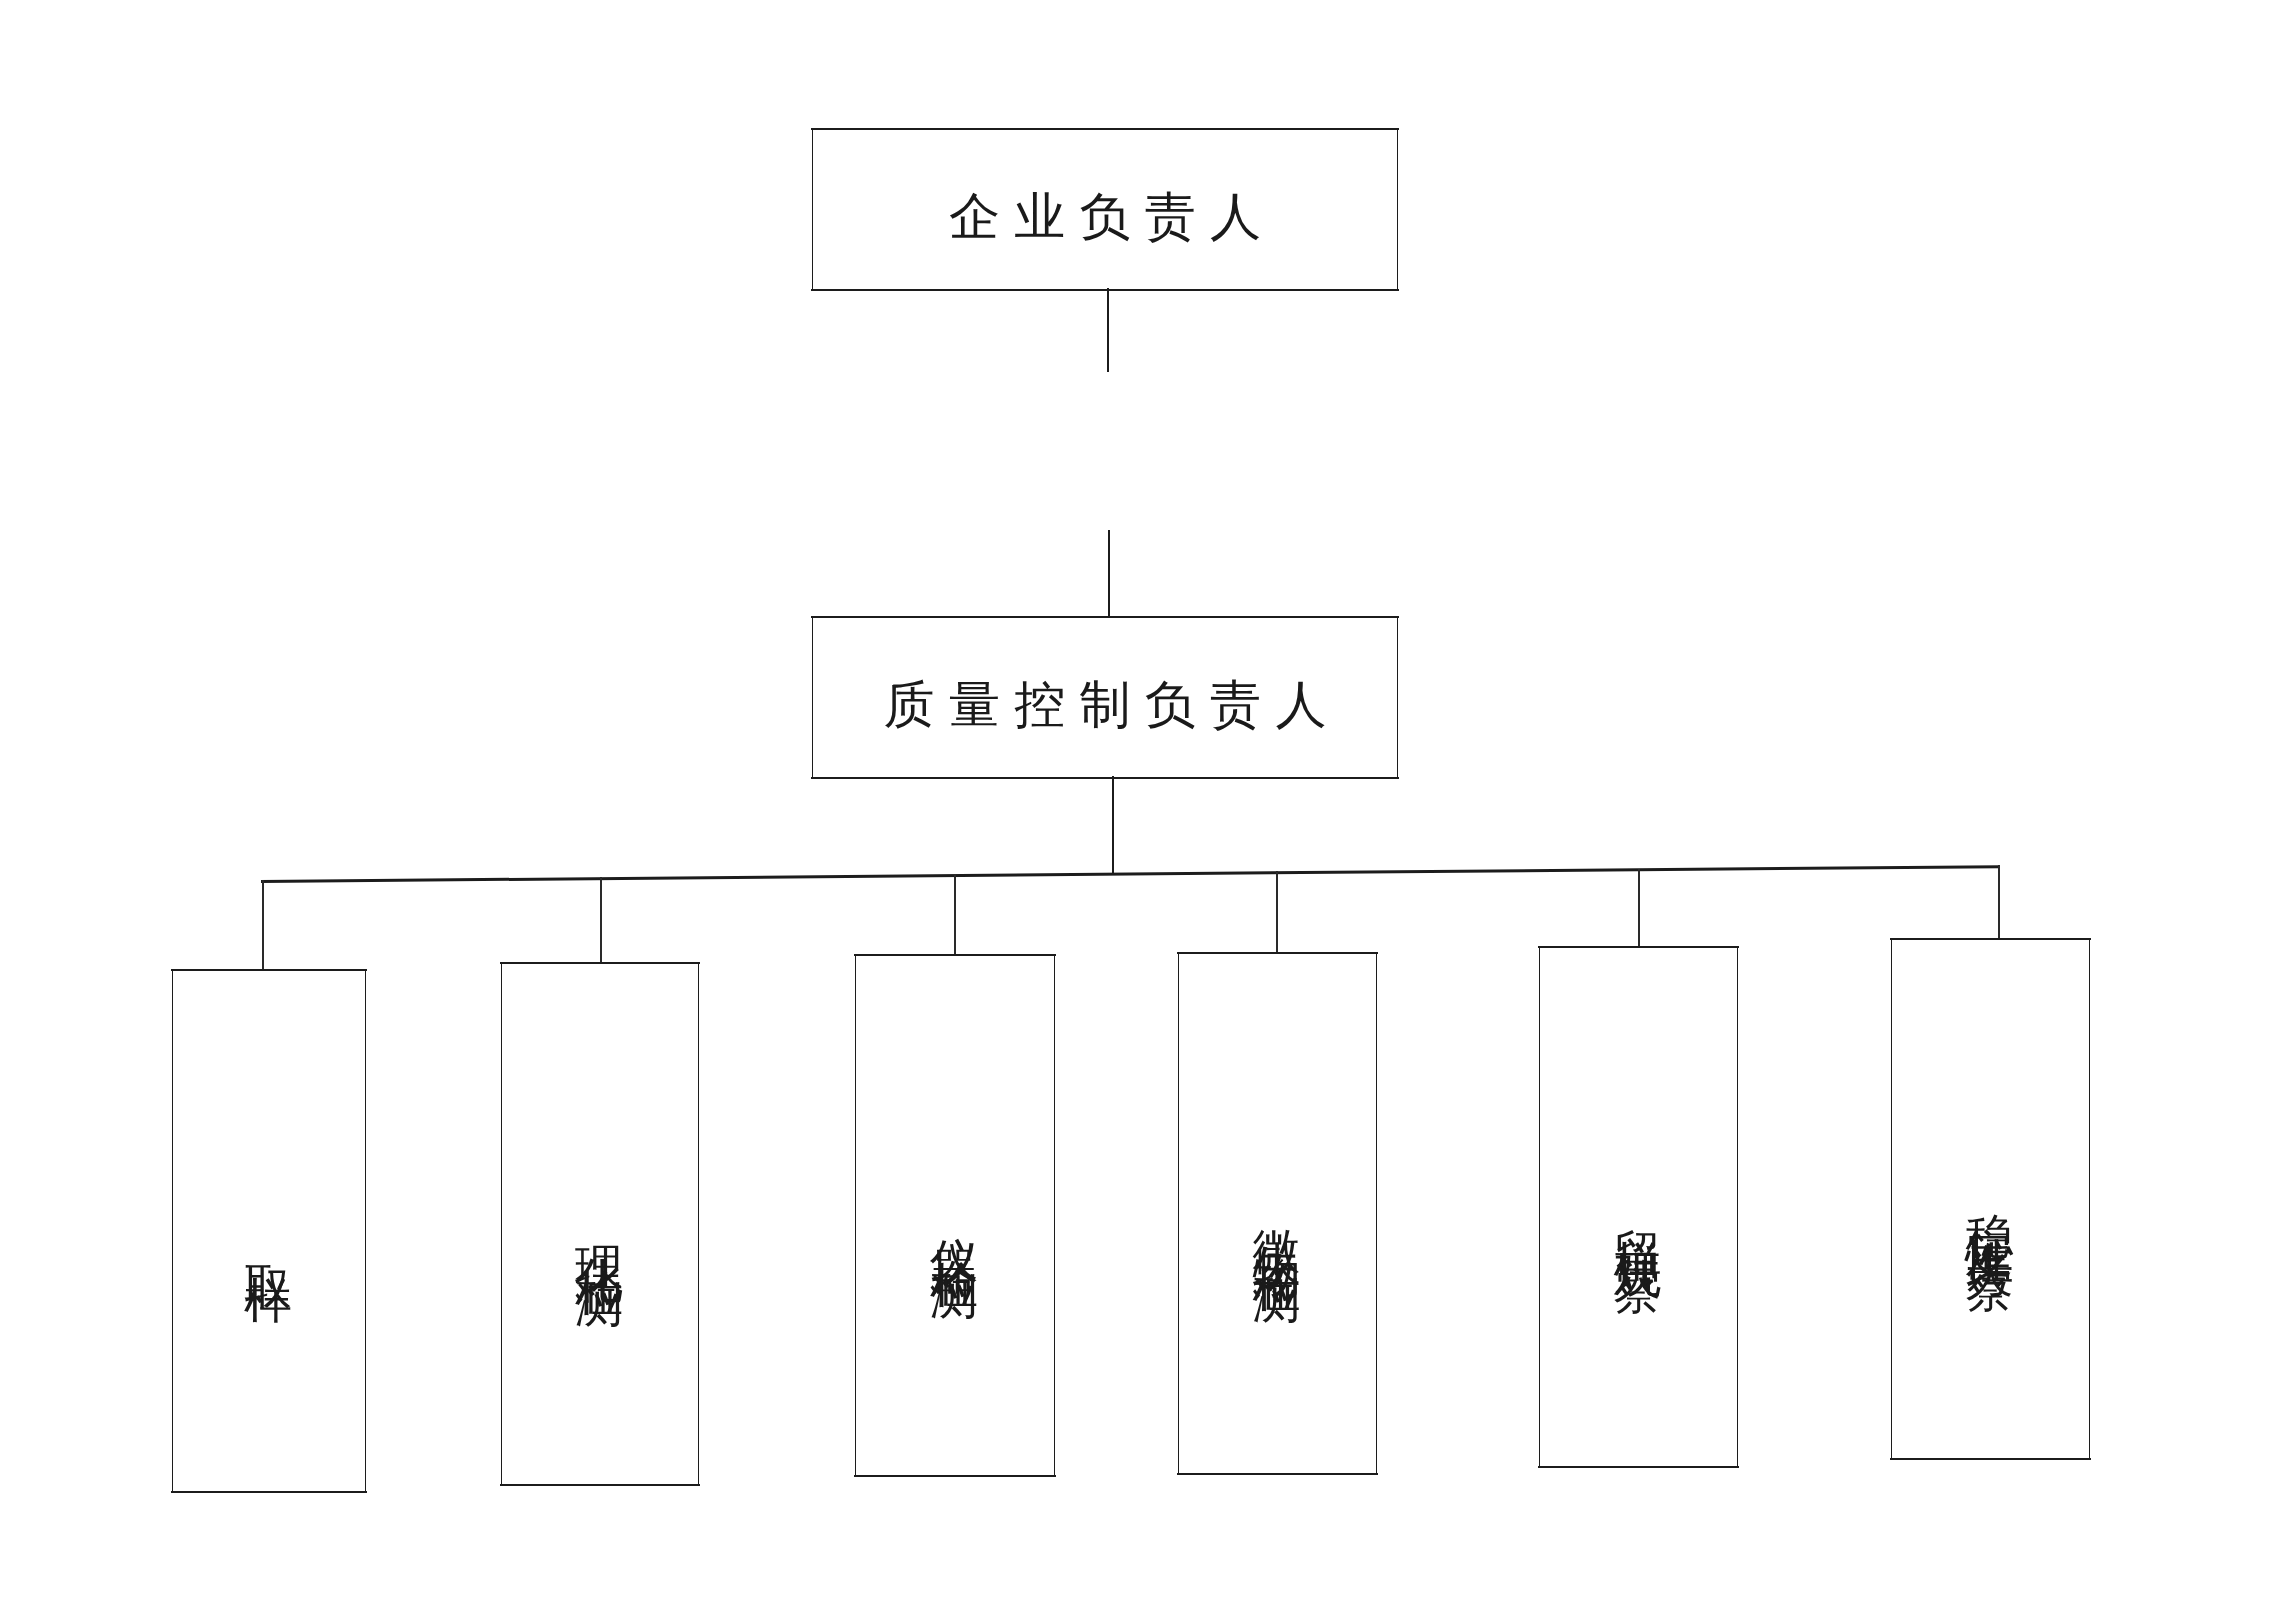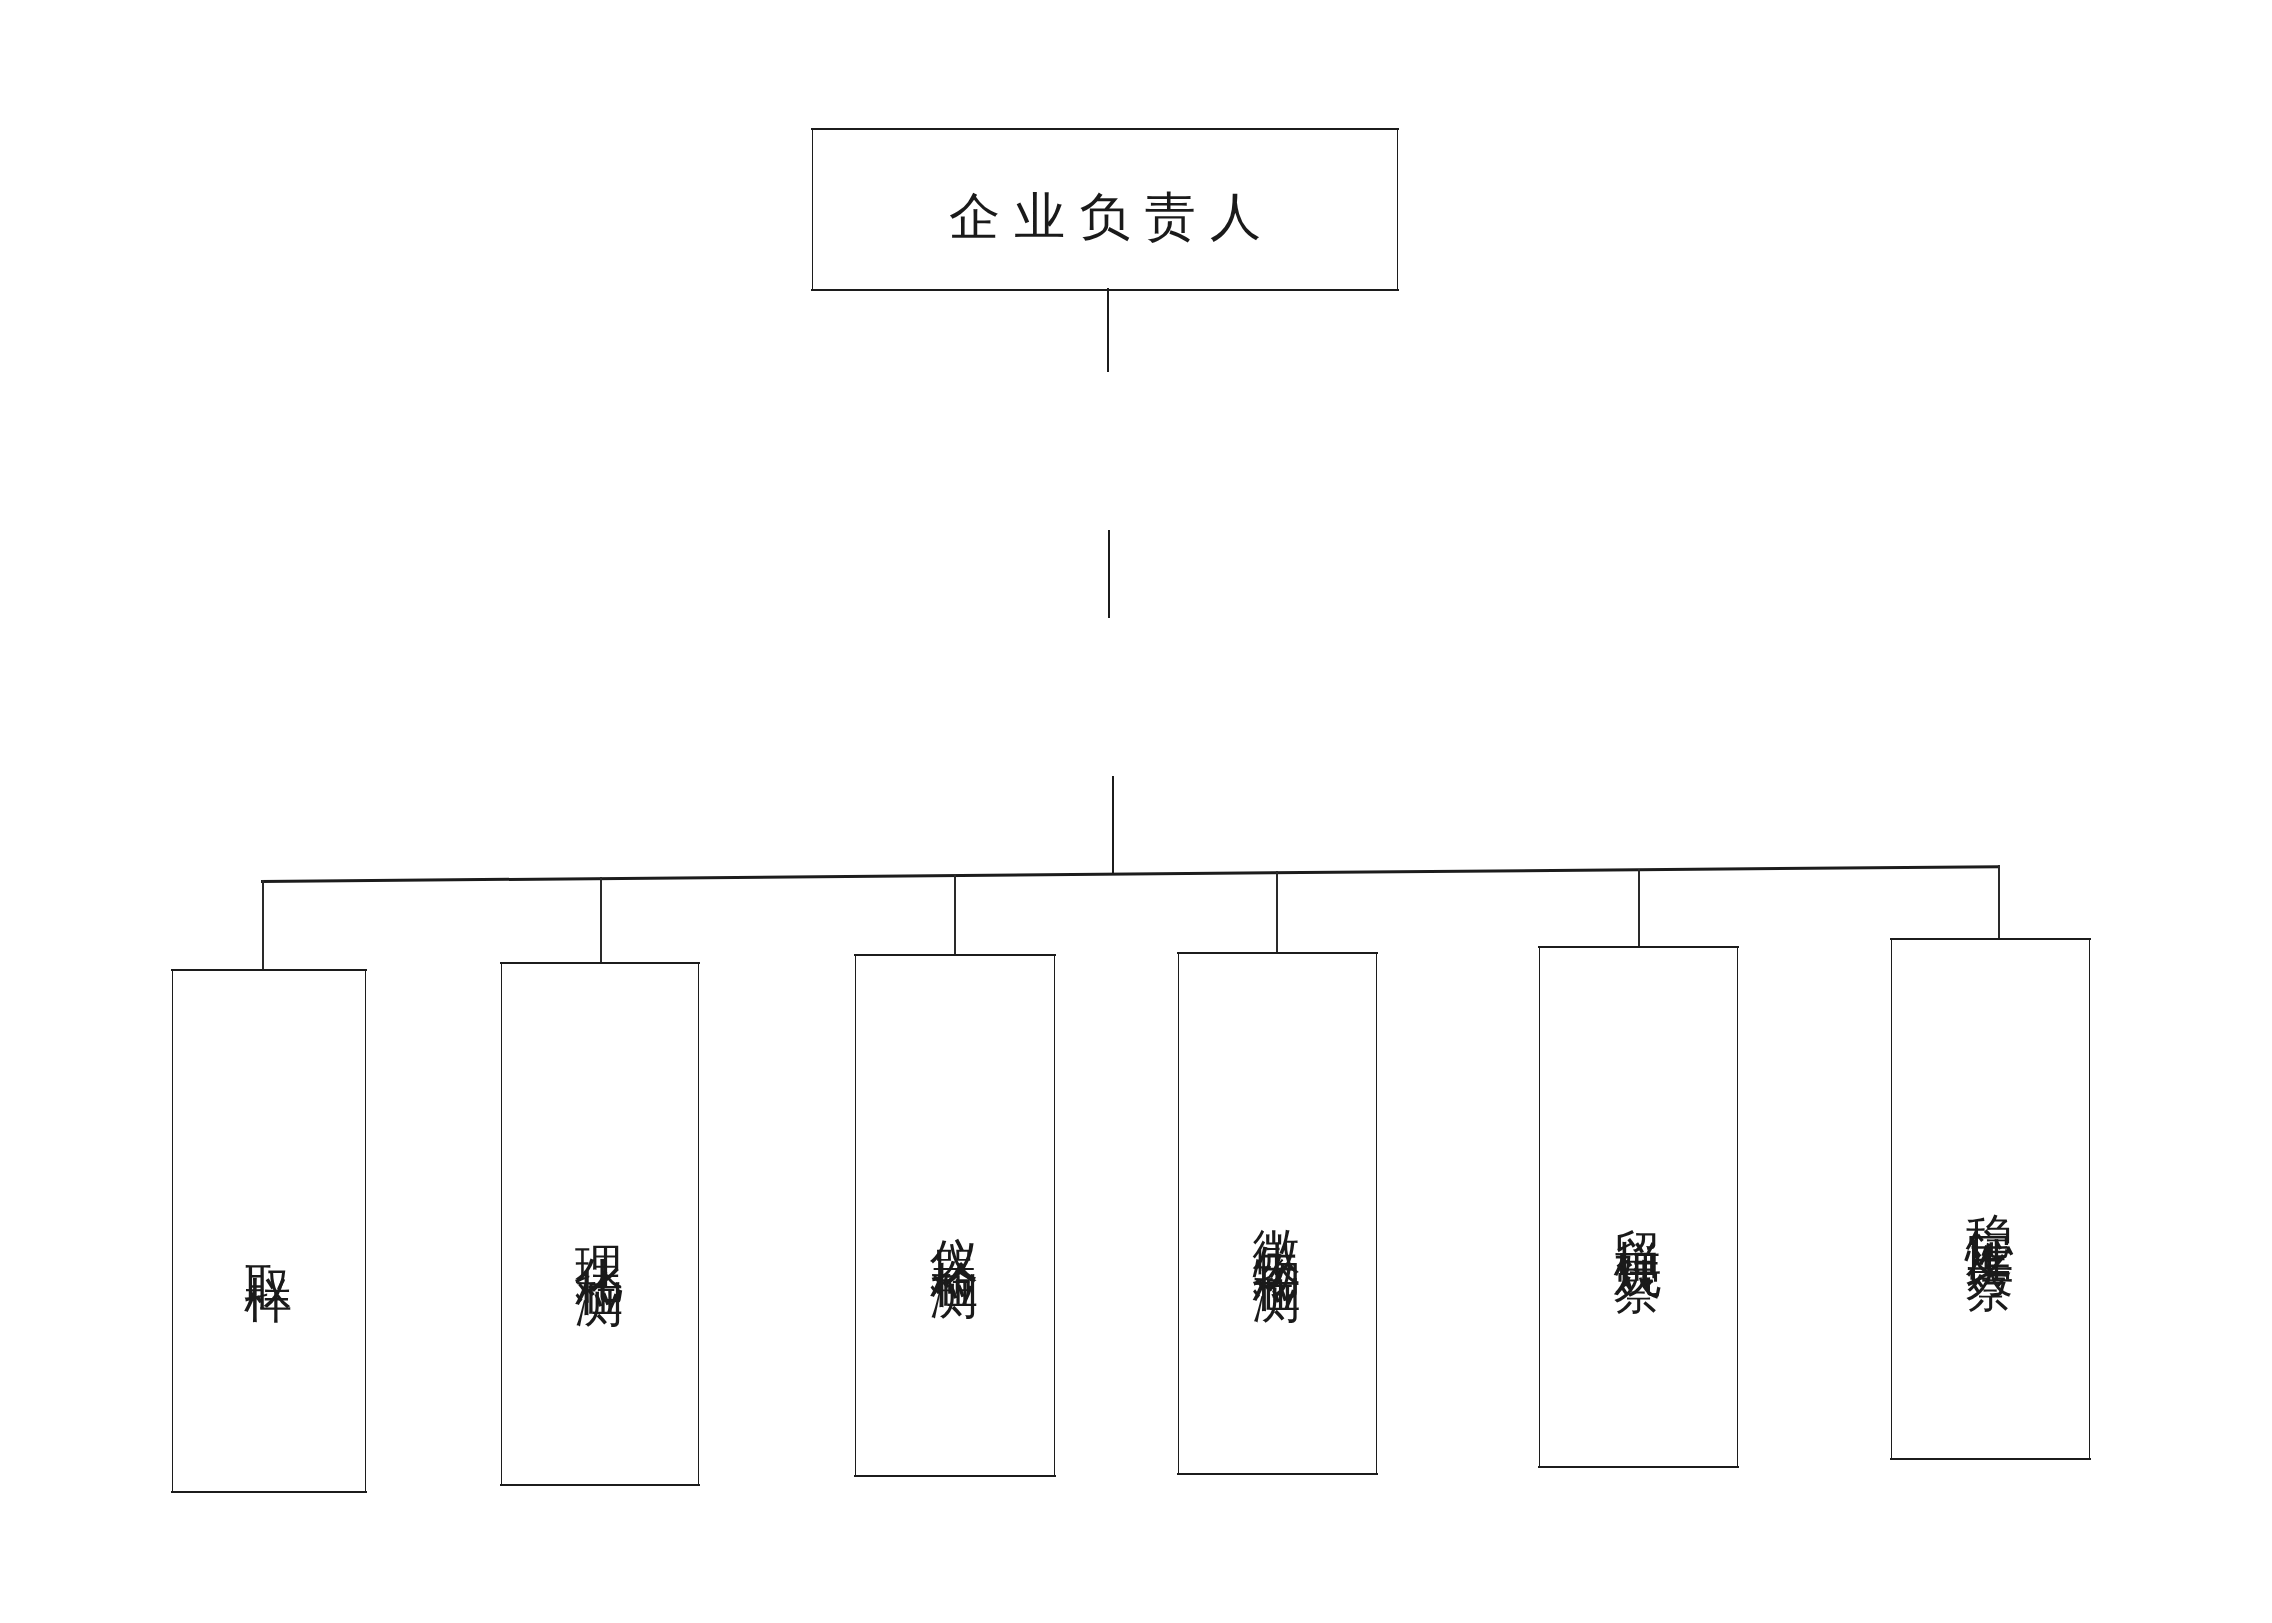--- a/index.html
+++ b/index.html
@@ -93,20 +93,23 @@
 
   <div class="node h" style="left:812px; top:129px; width:586px; height:161px;">
     <span class="label">企业负责人</span>
   </div>
 
   <div class="conn vline" style="left:1107px; top:288px; height:84px;"></div>
 
 
   <div class="conn vline" style="left:1108px; top:530px; height:88px;"></div>
 
+  <div class="node h" style="left:812px; top:617px; width:586px; height:161px;">
+    <span class="label">质量控制负责人</span>
+  </div>
 
   <div class="conn vline" style="left:1112px; top:776px; height:97px;"></div>
 
   <div class="bus" style="left:261px; top:880px; width:1739px; transform:rotate(-0.49deg);"></div>
 
   <div class="conn stub" style="left:262px;  top:880px; height:90px;"></div>
   <div class="conn stub" style="left:600px; top:877px; height:86px;"></div>
   <div class="conn stub" style="left:954px; top:874px; height:81px;"></div>
   <div class="conn stub" style="left:1276px; top:871px; height:82px;"></div>
   <div class="conn stub" style="left:1638px; top:869px; height:79px;"></div>

